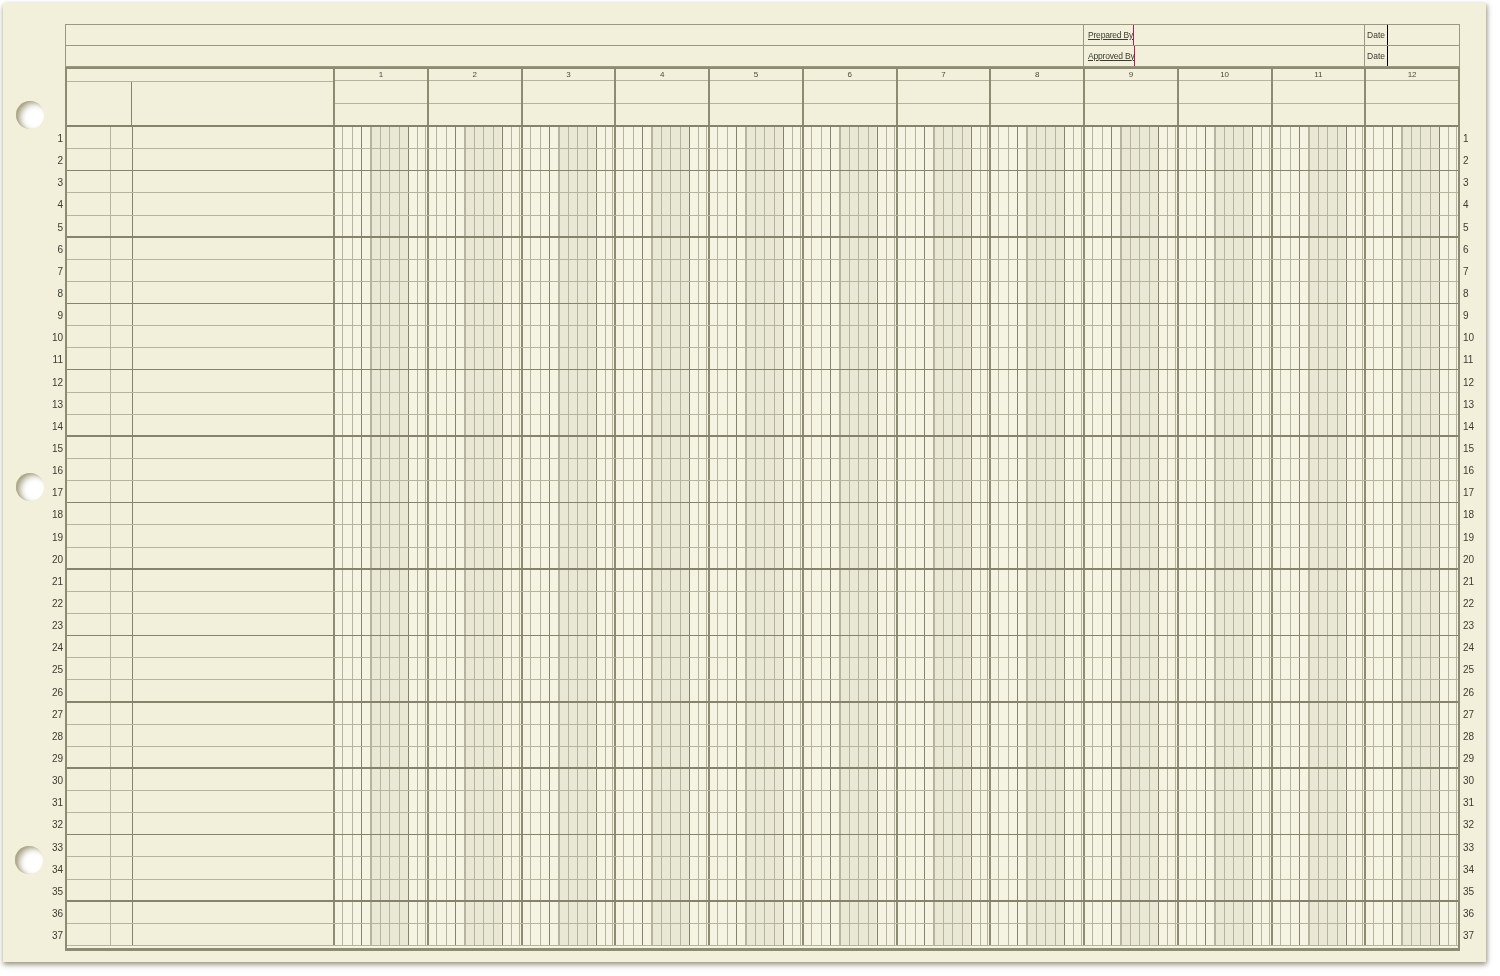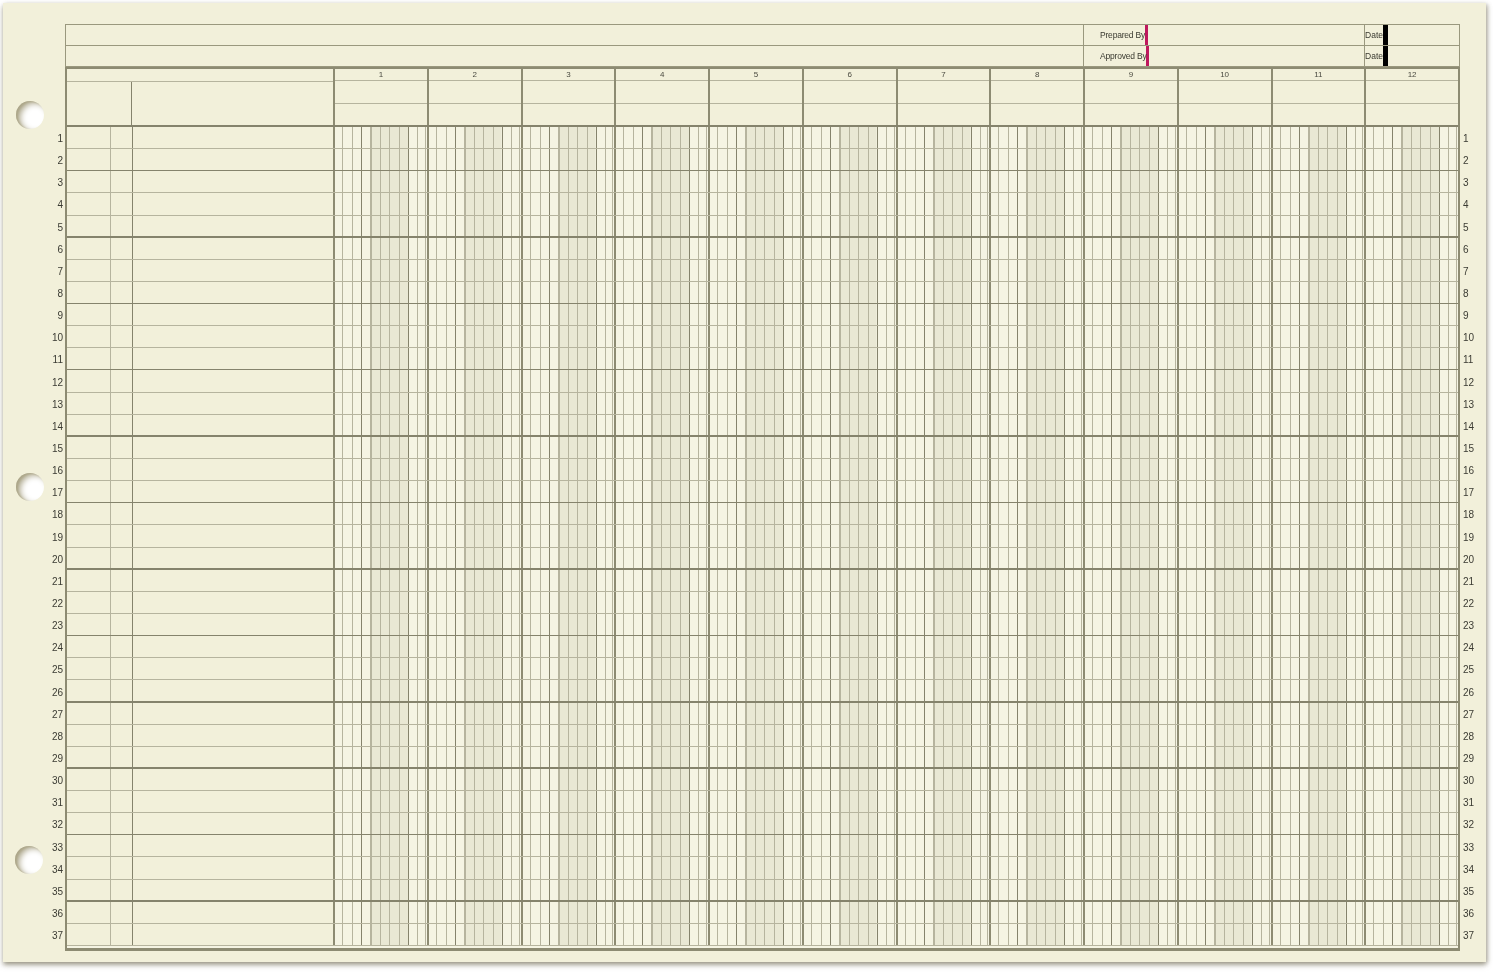--- a/index.html
+++ b/index.html
@@ -17,24 +17,24 @@
   .hole1{left:13px;top:98px;}
   .hole2{left:13px;top:470px;}
   .hole3{left:12px;top:843px;}
 
   
   .strip{position:absolute;left:62px;top:21px;width:1395px;height:43px;
     border:1px solid #9a987e;}
   .strip-row{display:flex;height:20.5px;font-size:8.5px;line-height:20.5px;}
   .strip-row1{border-bottom:1px solid #9a987e;}
   .s-spacer{flex:0 0 1017px;}
-  .s-label{flex:0 0 48px;border-left:1px solid #9a987e;border-right:3px solid #be185d;
-    padding-left:16px;white-space:nowrap;letter-spacing:-.2px;}
+  .s-label{flex:0 0 48px;border-left:1px solid #9a987e;border-right:1px solid #be185d;
+    padding-left:4px;white-space:nowrap;letter-spacing:-.2px;text-decoration:underline;}
   .s-field{flex:1 1 auto;}
-  .s-date-label{flex:0 0 24px;border-left:1px solid #9a987e;border-right:5px solid #000000;
+  .s-date-label{flex:0 0 24px;border-left:1px solid #9a987e;border-right:1px solid #000000;
     text-align:center;}
   .s-date-field{flex:0 0 71px;}
 
   
   .table{position:absolute;left:62px;top:64px;width:1395px;height:884px;
     border:2px solid var(--border);border-bottom-width:3px;background:var(--grid-bg);}
   .header-band{display:flex;height:58px;border-bottom:2px solid var(--heavy);
     background:var(--paper-bg);}
   .left-head{flex:0 0 266px;display:flex;flex-direction:column;}
   .left-head-top{height:13px;border-bottom:1px solid var(--thin);}

